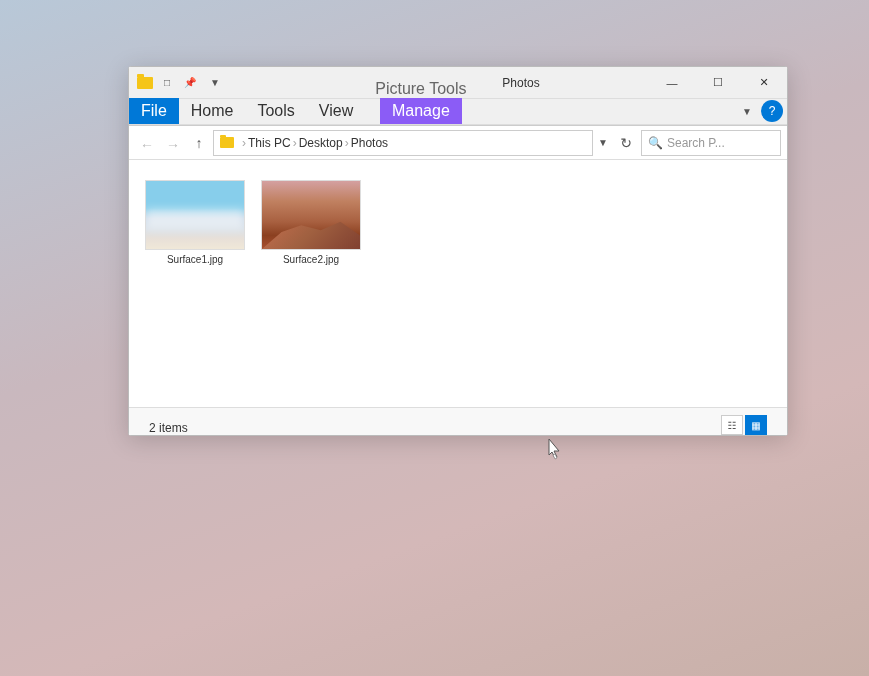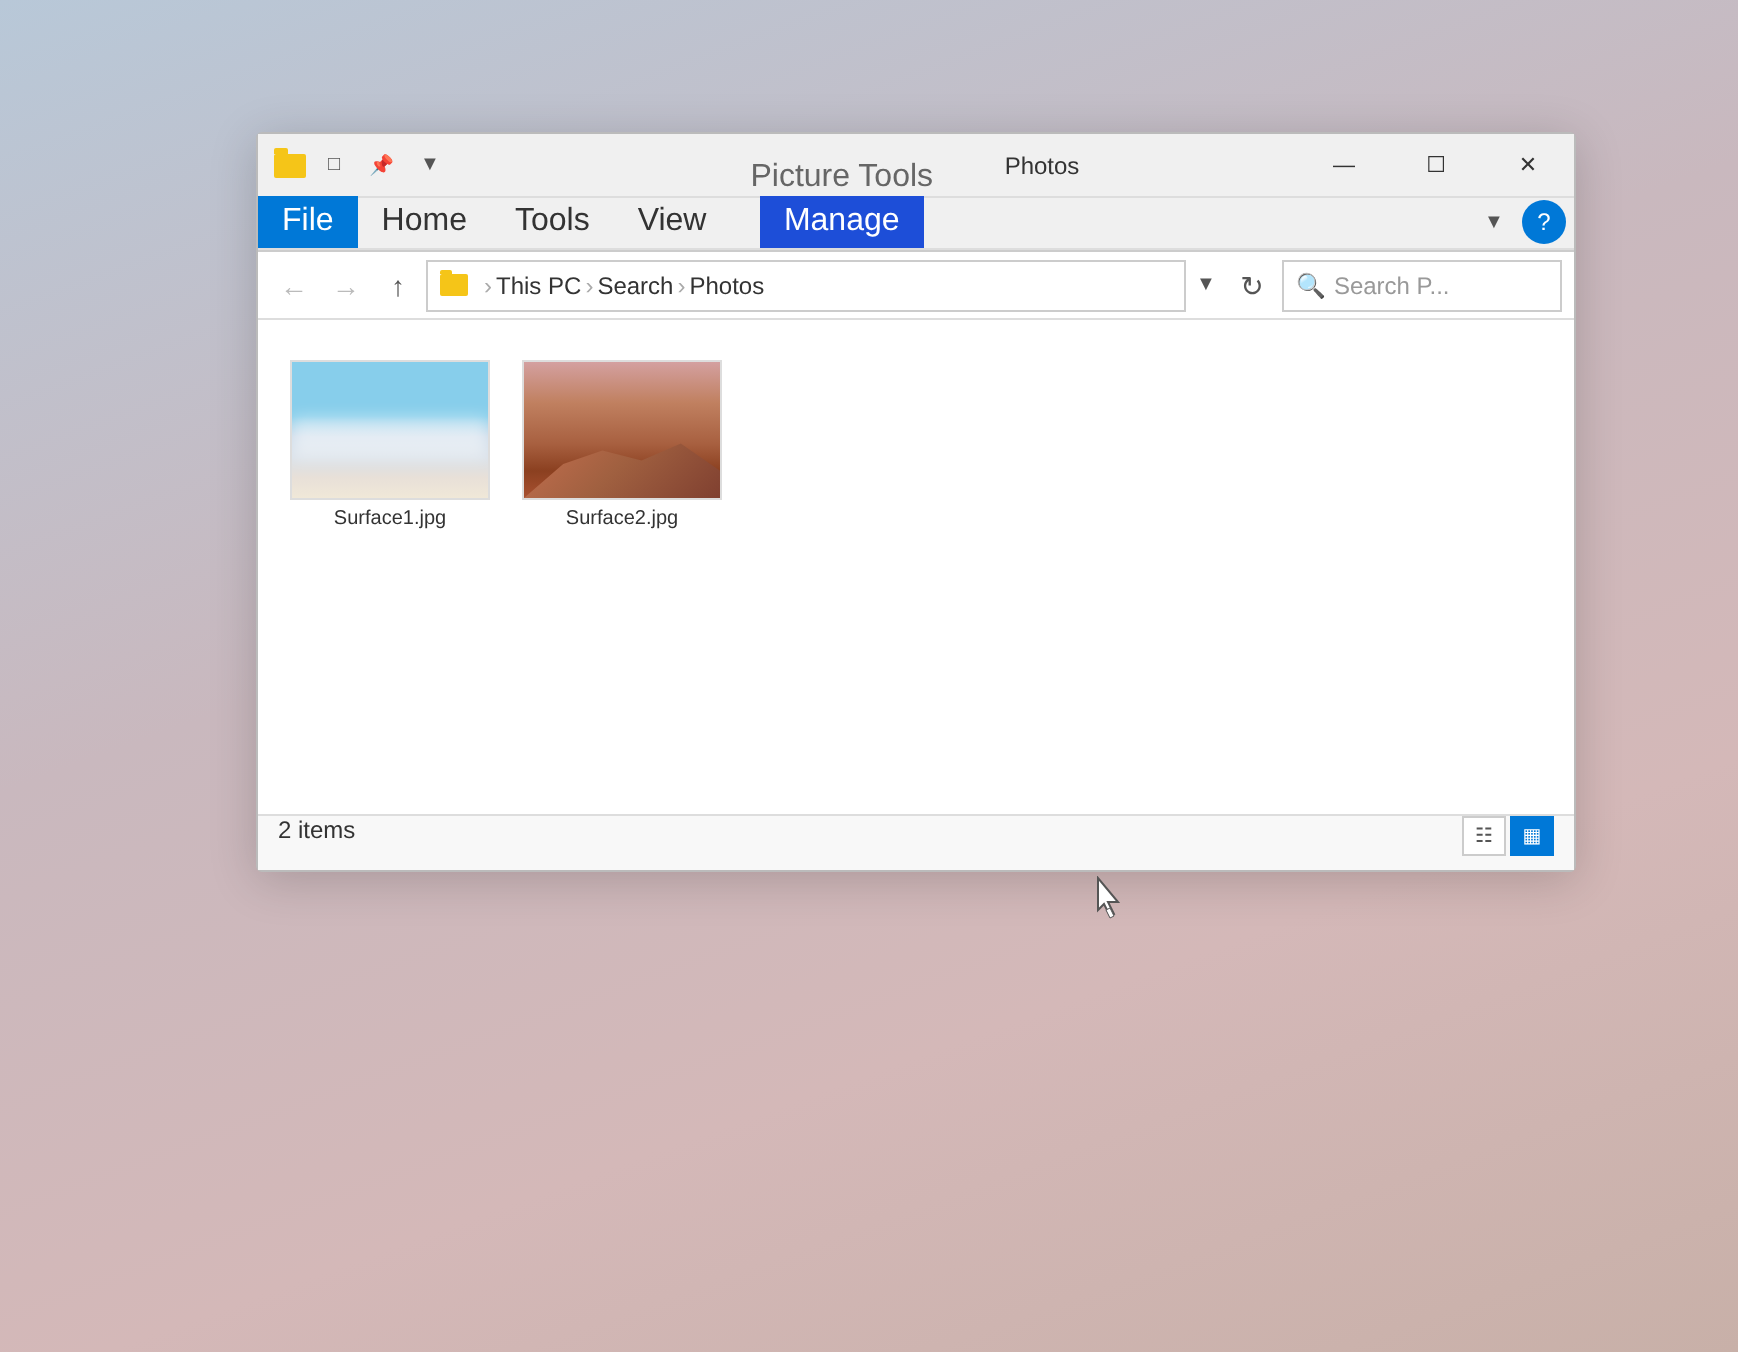--- a/index.html
+++ b/index.html
@@ -124,21 +124,21 @@
       display: flex;
       align-items: center;
       border: none;
       background: transparent;
     }
     .rt-tab.selected {
       background: #0078d7;
       color: #fff;
     }
     .rt-tab.manage-active {
-      background: #1d4ed8;
+      background: #8b5cf6;
       color: #fff;
     }
     
     .address-bar {
       display: flex;
       align-items: center;
       height: 34px;
       padding: 0 6px;
       background: #fff;
       border-bottom: 1px solid #ddd;
@@ -304,23 +304,23 @@
       color: #333;
       text-align: center;
       word-break: break-all;
     }
     
     .status-bar {
       height: 28px;
       background: #f8f8f8;
       border-top: 1px solid #ddd;
       display: flex;
-      align-items: flex-start;
+      align-items: flex-end;
       justify-content: space-between;
-      padding: 0 10px;
+      padding: 0 20px;
       flex-shrink: 0;
     }
     .status-text {
       font-size: 12px;
       color: #333;
     }
     .view-buttons {
       display: flex;
       gap: 2px;
     }
@@ -384,21 +384,21 @@
 
   <div class="address-bar">
     <button class="nav-btn disabled">←</button>
     <button class="nav-btn disabled">→</button>
     <button class="nav-btn">↑</button>
     <div class="address-path">
       <div class="path-folder-icon"></div>
       <span class="path-sep">›</span>
       <span class="path-item">This PC</span>
       <span class="path-sep">›</span>
-      <span class="path-item">Search</span>
+      <span class="path-item">Desktop</span>
       <span class="path-sep">›</span>
       <span class="path-item">Photos</span>
     </div>
     <button class="path-dropdown">▼</button>
     <button class="refresh-btn" title="Refresh">↻</button>
     <div class="search-box">
       <span style="font-size:12px; color:#999;">🔍</span>
       <span style="font-size:12px; color:#999;">Search P...</span>
     </div>
   </div>

